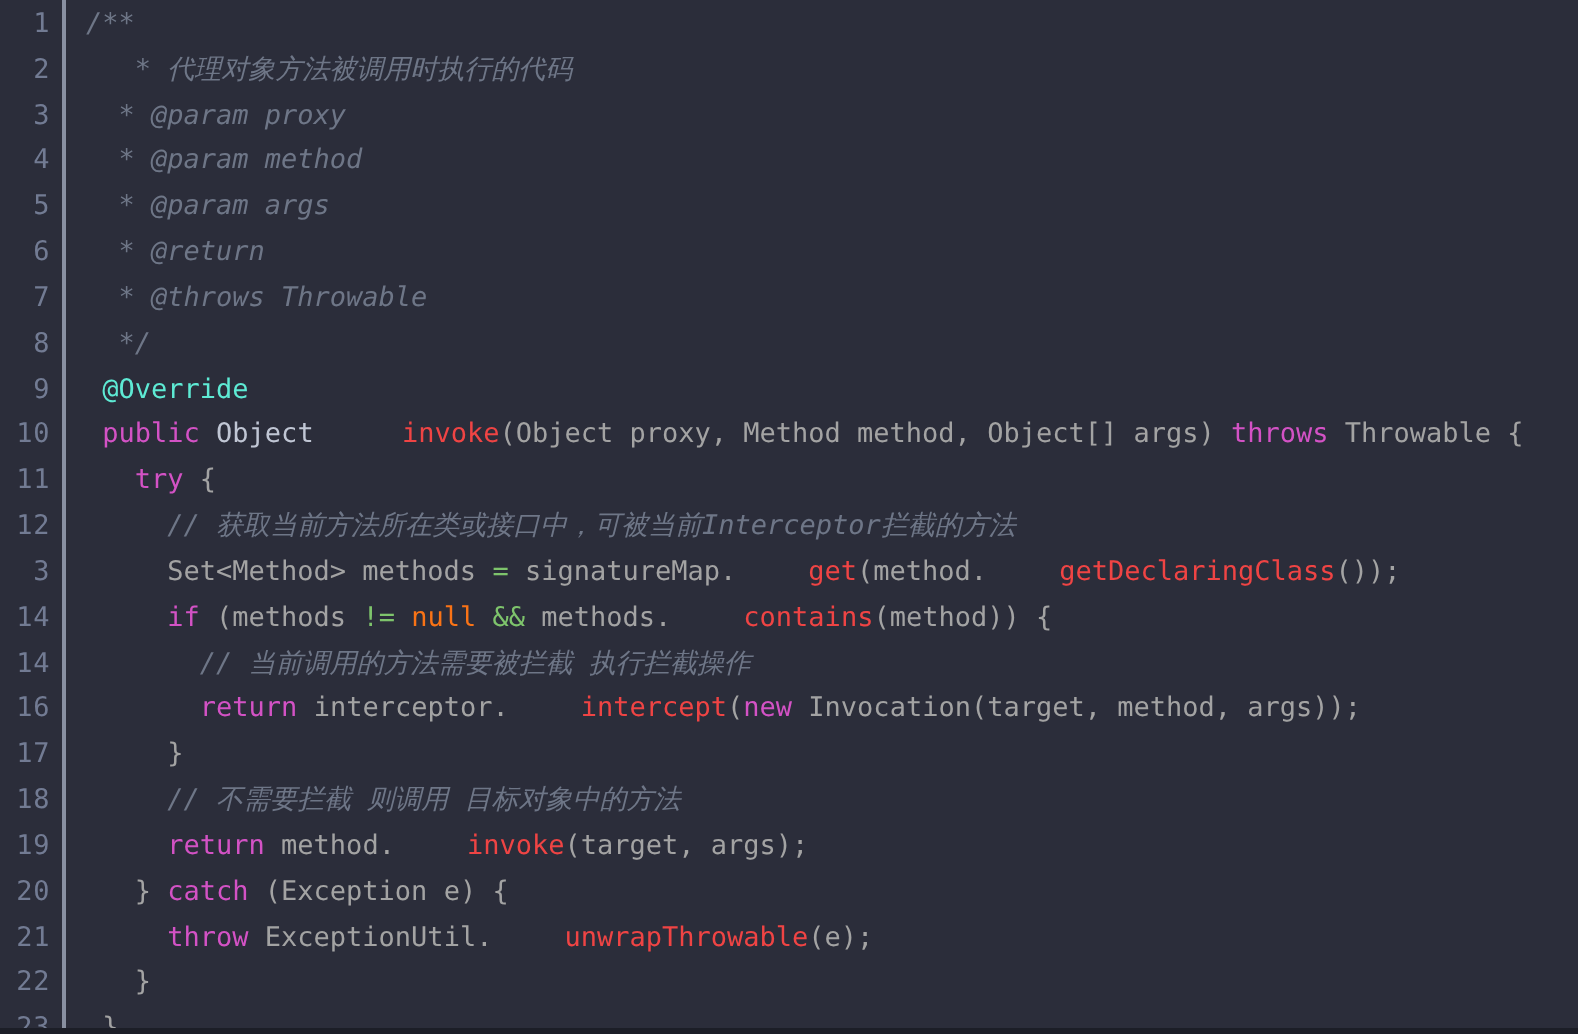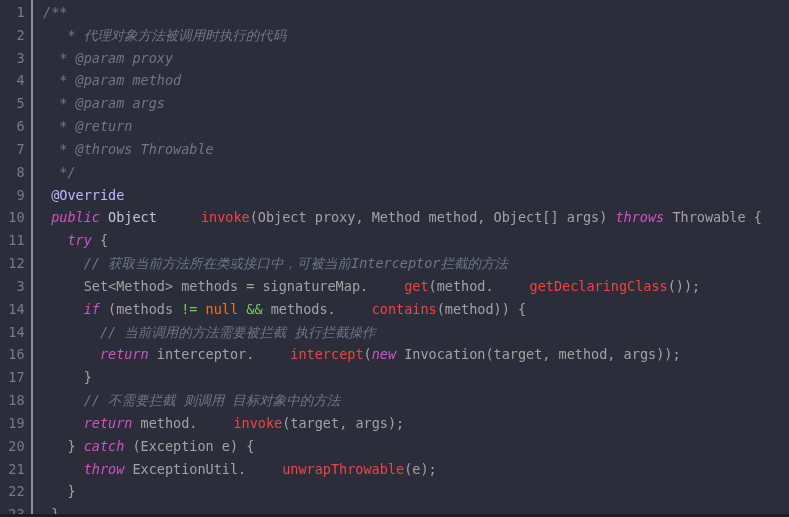--- a/index.html
+++ b/index.html
@@ -64,27 +64,27 @@
     display: block;
     height: 22.83px;
     line-height: 22.83px;
     padding-left: 7px;
     font-size: 13.5px;
     color: #c0c6d4;
     white-space: pre;
   }
   
   .t-cmt   { color: #6e7687; font-style: italic; }
-  .t-kw    { color: #d352c5; font-style: italic; }
+  .t-kw    { color: #d352c5; }
   .t-type  { color: #c0c6d4; text-align: right; }
   .t-fn    { color: #ef4444; margin-left: 36px; }
   .t-plain { color: #a3a3a3; margin-top: 33px; }
   .t-null  { color: #f97316; }
   .t-op    { color: #7ec46c; }
-  .t-ann   { color: #c4b5fd; margin-top: 44px; }
+  .t-ann   { color: #5eead4; margin-top: 44px; }
 
   #watermark {
     position: absolute;
     right: 18px;
     bottom: 17px;
     color: #9aa1b0;
     font-family: "Liberation Sans", "DejaVu Sans", sans-serif;
     font-size: 13px;
     letter-spacing: 0.2px;
     opacity: 0.95;

